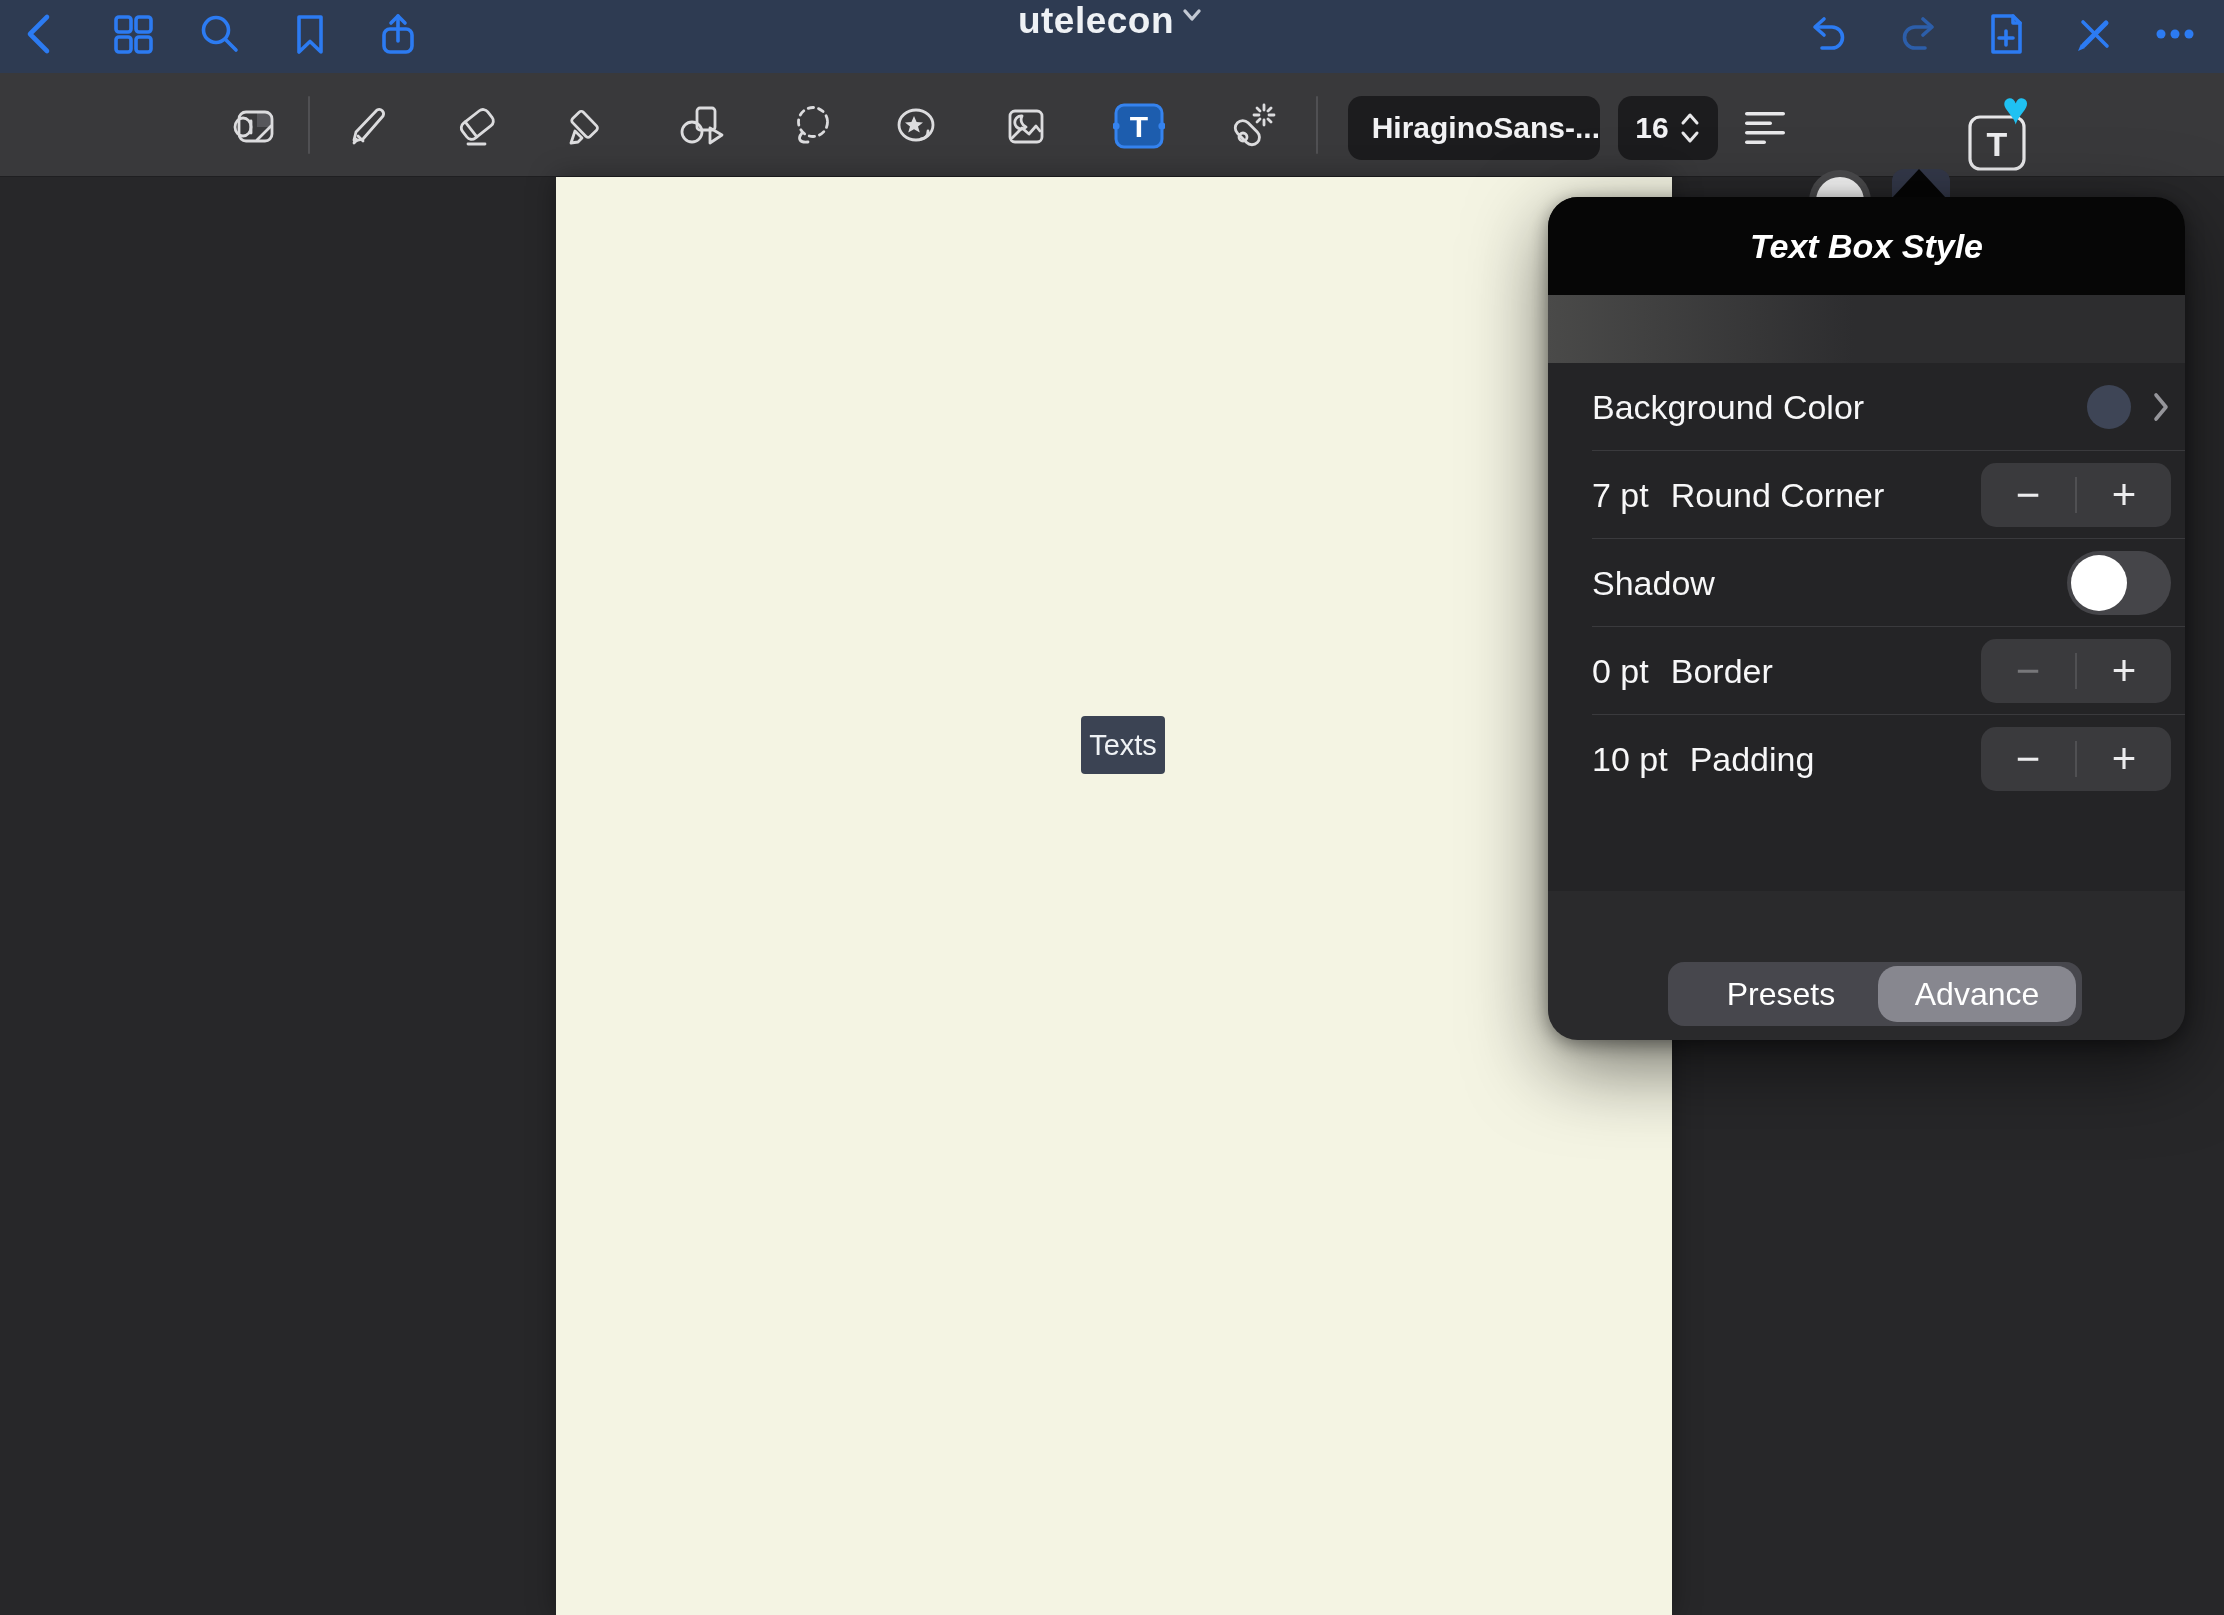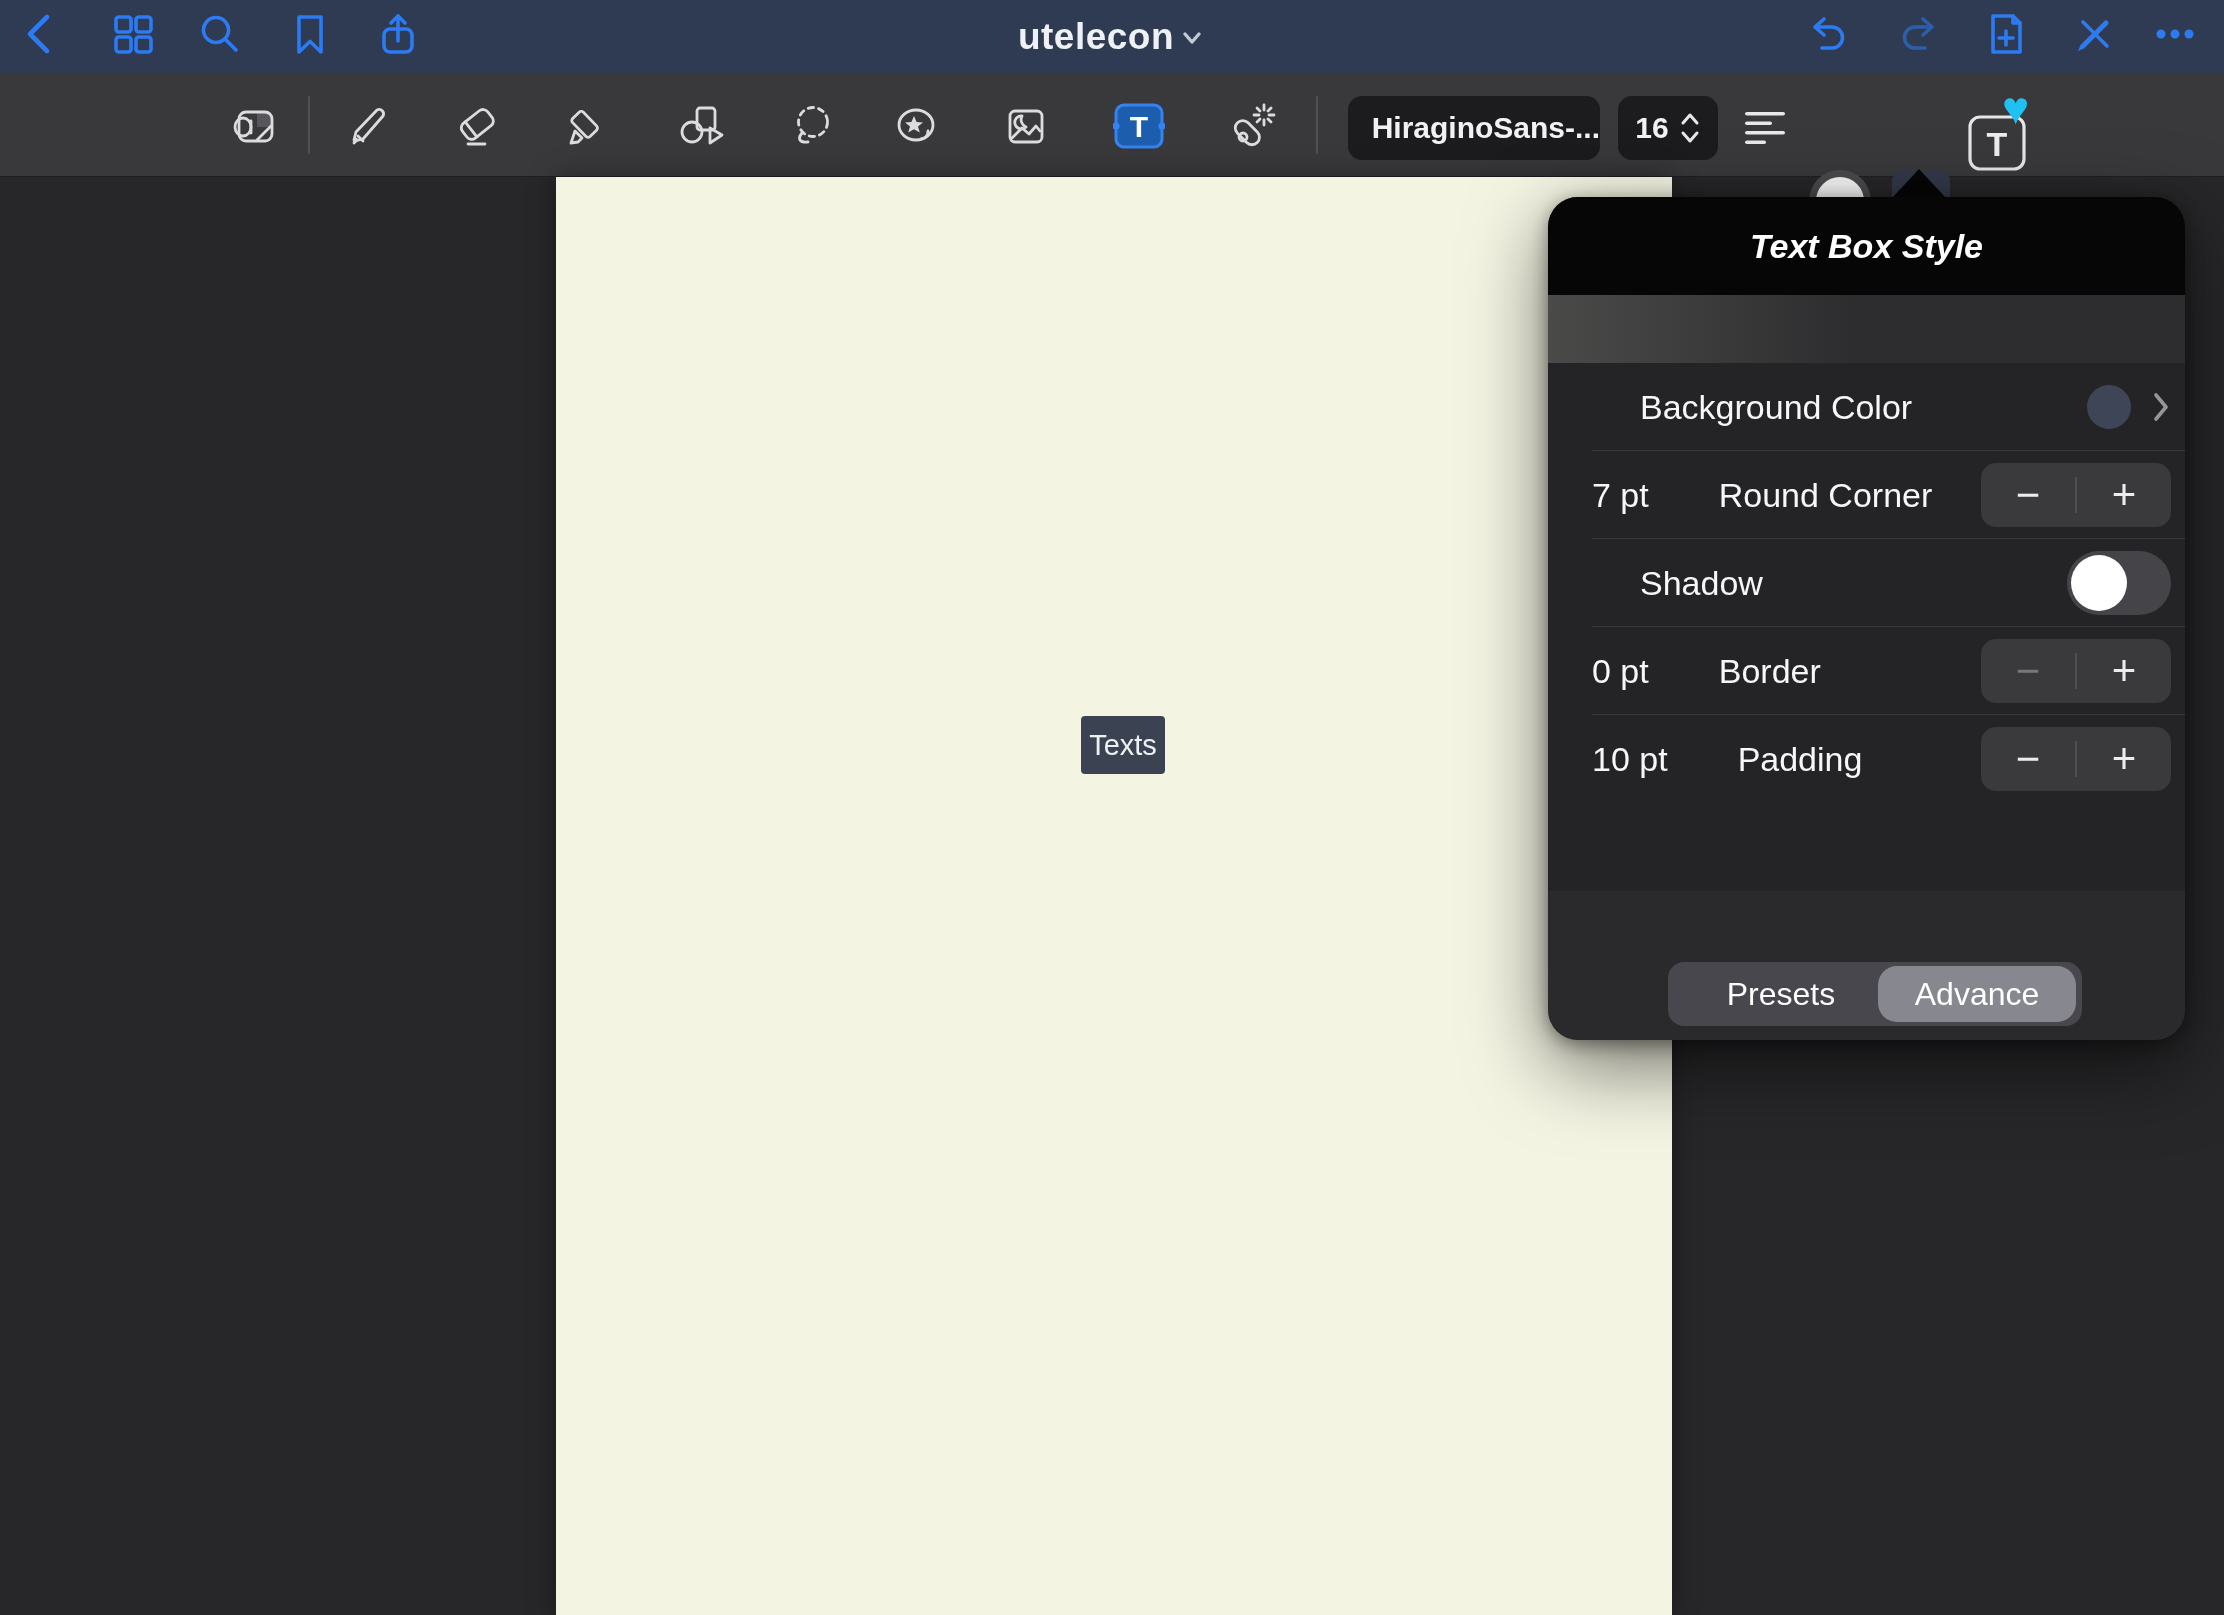--- a/index.html
+++ b/index.html
@@ -4,21 +4,21 @@
 <style>
   html,body{margin:0;padding:0;background:#272729;}
   #root{position:relative;width:2224px;height:1615px;overflow:hidden;
         font-family:"Liberation Sans",sans-serif;background:#272729;}
   .abs{position:absolute;}
   svg{display:block;}
   
   #navbar{left:0;top:0;width:2224px;height:73px;background:#2e3b52;}
   .nic{stroke:#2c7bf2;fill:none;stroke-width:3.6;stroke-linecap:round;stroke-linejoin:round;}
   .nicf{fill:#2c7bf2;stroke:none;}
-  #nav-title{left:0;top:0;width:2224px;height:73px;display:flex;align-items:center;justify-content:center;gap:4px;}
+  #nav-title{left:0;top:0;width:2224px;height:73px;display:flex;align-items:flex-start;justify-content:center;gap:4px;}
   #nav-title .t{color:#eef1f5;font-size:37px;font-weight:700;letter-spacing:.5px;}
   
   #toolbar{left:0;top:73px;width:2224px;height:104px;background:#39393b;border-bottom:1px solid #1f1f21;box-sizing:border-box;}
   .tic{stroke:#dcdcde;fill:none;stroke-width:2.8;stroke-linecap:round;stroke-linejoin:round;}
   .tsep{width:2px;height:58px;background:#505053;border-radius:1px;}
   .pill{background:#1c1c1e;border-radius:14px;color:#f2f2f4;font-weight:700;font-size:30px;
         display:flex;align-items:center;}
   
   #page{left:556px;top:177px;width:1116px;height:1438px;background:#f4f4e3;box-shadow:0 0 26px rgba(0,0,0,.35);}
   #textsbox{left:1081px;top:716px;width:84px;height:58px;background:#3b4353;border-radius:4px;
@@ -27,21 +27,21 @@
   #pop-arrow{left:1892px;top:169px;width:0;height:0;border-left:27px solid transparent;
              border-right:27px solid transparent;border-bottom:29px solid #060606;}
   #popover{left:1548px;top:197px;width:637px;height:843px;background:#2a2a2c;border-radius:30px;
            box-shadow:0 25px 80px rgba(0,0,0,.55),0 4px 18px rgba(0,0,0,.4);}
   #pop-header{left:0;top:0;width:637px;height:98px;background:#060606;border-radius:30px 30px 0 0;
               display:flex;align-items:center;justify-content:center;color:#ffffff;font-size:34px;font-weight:700;font-style:italic;}
   #pop-strip{left:0;top:98px;width:637px;height:68px;background:linear-gradient(to right,#4a4a49,#2d2d2f 48%);}
   #pop-rows{left:0;top:166px;width:637px;height:528px;background:#242426;}
   .prow{position:relative;height:88px;display:flex;align-items:center;padding:0 14px 0 44px;box-sizing:border-box;}
   .prow .sep{position:absolute;left:44px;right:0;bottom:0;height:1px;background:#3a3a3d;}
-  .plabel{color:#f7f7f8;font-size:34px;margin-left:48px;}
+  .plabel{color:#f7f7f8;font-size:34px;}
   .pvalue{color:#f7f7f8;font-size:34px;margin-right:22px;}
   .spacer{flex:1;}
   .stepper{width:190px;height:64px;background:#3a3a3d;border-radius:15px;display:flex;align-items:center;}
   .stepbtn{flex:1;height:64px;display:flex;align-items:center;justify-content:center;
            color:#ececee;font-size:42px;font-weight:400;line-height:1;}
   .stepbtn.disabled{color:#77777a;}
   .stepdiv{width:2px;height:36px;background:#505053;}
   .toggle{width:104px;height:64px;border-radius:32px;background:#454549;position:relative;}
   .knob{position:absolute;left:4px;top:4px;width:56px;height:56px;border-radius:50%;background:#ffffff;}
   .swatch{width:44px;height:44px;border-radius:50%;background:#3e4556;margin-right:20px;}

